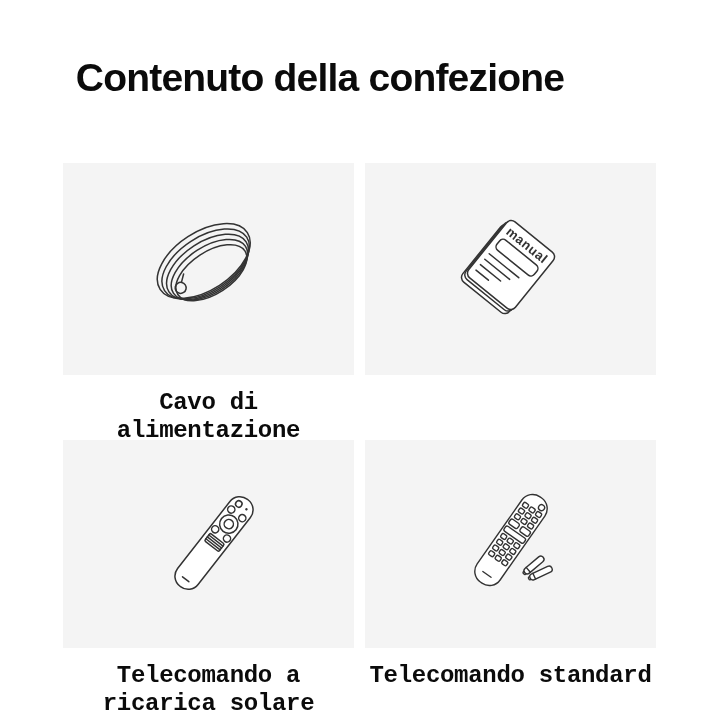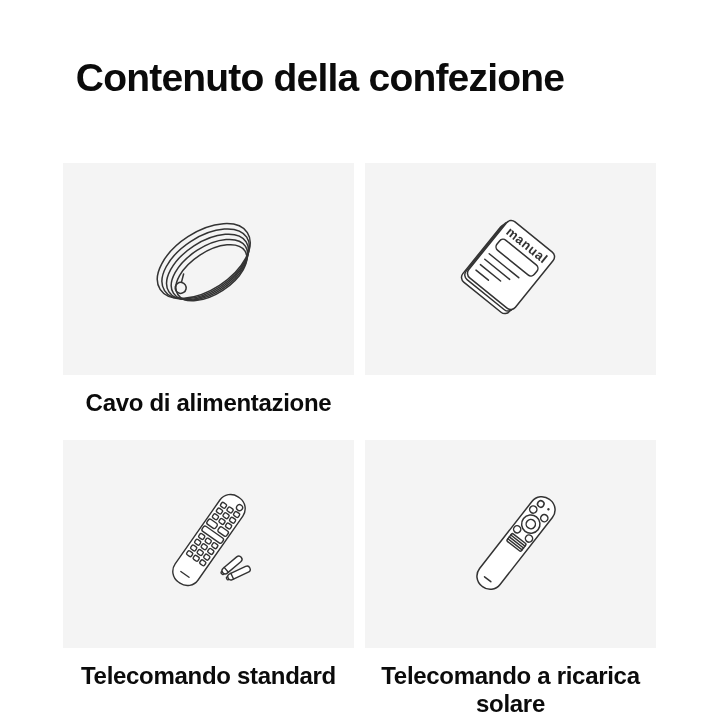--- a/index.html
+++ b/index.html
@@ -39,20 +39,21 @@
   .cell:nth-child(n+3)  .panel { height: 208px; }
   .panel svg { display: block; width: 100%; height: 100%; }
   .item-label {
     margin-top: 14px;
     text-align: center;
     font-size: 24px;
     font-weight: 700;
     line-height: 1.15;
     letter-spacing: -0.3px;
     color: #0b0b0b;
+    font-family: Liberation Mono, monospace;
   }
   .manual-text {
     font-family: "Liberation Sans", sans-serif;
     font-size: 13px;
     font-weight: 700;
     letter-spacing: 0.6px;
     fill: #333333;
   }
 </style>
 </head>
@@ -95,20 +96,44 @@
             <line x1="-24" y1="19" x2="2" y2="19"></line>
             <line x1="-24" y1="26" x2="-8" y2="26"></line>
           </g>
         </svg>
       </div>
     </figure>
 
     <figure class="cell">
       <div class="panel">
         <svg viewBox="0 0 291 208">
+          <g transform="translate(151,103) rotate(38)" stroke="#333333" stroke-width="1.5" stroke-linecap="round">
+            <rect x="-13" y="-55" width="26" height="110" rx="12.5" fill="#ffffff"></rect>
+            <circle cx="-4.5" cy="-46" r="3.2" fill="none"></circle>
+            <circle cx="4.8" cy="-46.5" r="1.2" fill="#333333" stroke="none"></circle>
+            <circle cx="-7" cy="-37" r="3.6" fill="none"></circle>
+            <circle cx="7" cy="-37" r="3.6" fill="none"></circle>
+            <circle cx="0" cy="-24" r="9.2" fill="none"></circle>
+            <circle cx="0" cy="-24" r="4.6" fill="none"></circle>
+            <circle cx="-7.5" cy="-11.5" r="3.6" fill="none"></circle>
+            <circle cx="7.5" cy="-11.5" r="3.6" fill="none"></circle>
+            <rect x="-9" y="-5.5" width="18" height="9.5" rx="1.5" fill="none"></rect>
+            <line x1="-9" y1="-3.1" x2="9" y2="-3.1"></line>
+            <line x1="-9" y1="-0.7" x2="9" y2="-0.7"></line>
+            <line x1="-9" y1="1.6" x2="9" y2="1.6"></line>
+            <line x1="-4" y1="46" x2="4" y2="46"></line>
+          </g>
+        </svg>
+      </div>
+      <figcaption class="item-label">Telecomando a ricarica solare</figcaption>
+    </figure>
+
+    <figure class="cell">
+      <div class="panel">
+        <svg viewBox="0 0 291 208">
           <g transform="translate(146,100) rotate(35)" stroke="#333333" stroke-width="1.4" stroke-linecap="round">
             <rect x="-14" y="-52" width="28" height="104" rx="13" fill="#ffffff"></rect>
             <circle cx="6.5" cy="-44" r="3" fill="none"></circle>
             <g fill="none">
               <rect x="-10.8" y="-39" width="5.6" height="4.6" rx="1.4"></rect>
               <rect x="-2.8" y="-39" width="5.6" height="4.6" rx="1.4"></rect>
               <rect x="5.2" y="-39" width="5.6" height="4.6" rx="1.4"></rect>
               <rect x="-10.8" y="-32" width="5.6" height="4.6" rx="1.4"></rect>
               <rect x="-2.8" y="-32" width="5.6" height="4.6" rx="1.4"></rect>
               <rect x="5.2" y="-32" width="5.6" height="4.6" rx="1.4"></rect>
@@ -141,38 +166,14 @@
           <g transform="translate(176,133) rotate(-25)" stroke="#333333" stroke-width="1.4" stroke-linecap="round">
             <rect x="-13.5" y="-1.6" width="2.4" height="3.2" rx="1" fill="#ffffff"></rect>
             <rect x="-12" y="-3.2" width="24" height="6.4" rx="3.2" fill="#ffffff"></rect>
             <line x1="-7.5" y1="-3.2" x2="-7.5" y2="3.2"></line>
           </g>
         </svg>
       </div>
       <figcaption class="item-label">Telecomando standard</figcaption>
     </figure>
 
-    <figure class="cell">
-      <div class="panel">
-        <svg viewBox="0 0 291 208">
-          <g transform="translate(151,103) rotate(38)" stroke="#333333" stroke-width="1.5" stroke-linecap="round">
-            <rect x="-13" y="-55" width="26" height="110" rx="12.5" fill="#ffffff"></rect>
-            <circle cx="-4.5" cy="-46" r="3.2" fill="none"></circle>
-            <circle cx="4.8" cy="-46.5" r="1.2" fill="#333333" stroke="none"></circle>
-            <circle cx="-7" cy="-37" r="3.6" fill="none"></circle>
-            <circle cx="7" cy="-37" r="3.6" fill="none"></circle>
-            <circle cx="0" cy="-24" r="9.2" fill="none"></circle>
-            <circle cx="0" cy="-24" r="4.6" fill="none"></circle>
-            <circle cx="-7.5" cy="-11.5" r="3.6" fill="none"></circle>
-            <circle cx="7.5" cy="-11.5" r="3.6" fill="none"></circle>
-            <rect x="-9" y="-5.5" width="18" height="9.5" rx="1.5" fill="none"></rect>
-            <line x1="-9" y1="-3.1" x2="9" y2="-3.1"></line>
-            <line x1="-9" y1="-0.7" x2="9" y2="-0.7"></line>
-            <line x1="-9" y1="1.6" x2="9" y2="1.6"></line>
-            <line x1="-4" y1="46" x2="4" y2="46"></line>
-          </g>
-        </svg>
-      </div>
-      <figcaption class="item-label">Telecomando a ricarica solare</figcaption>
-    </figure>
-
   </section>
 </main>
 
 </body></html>

